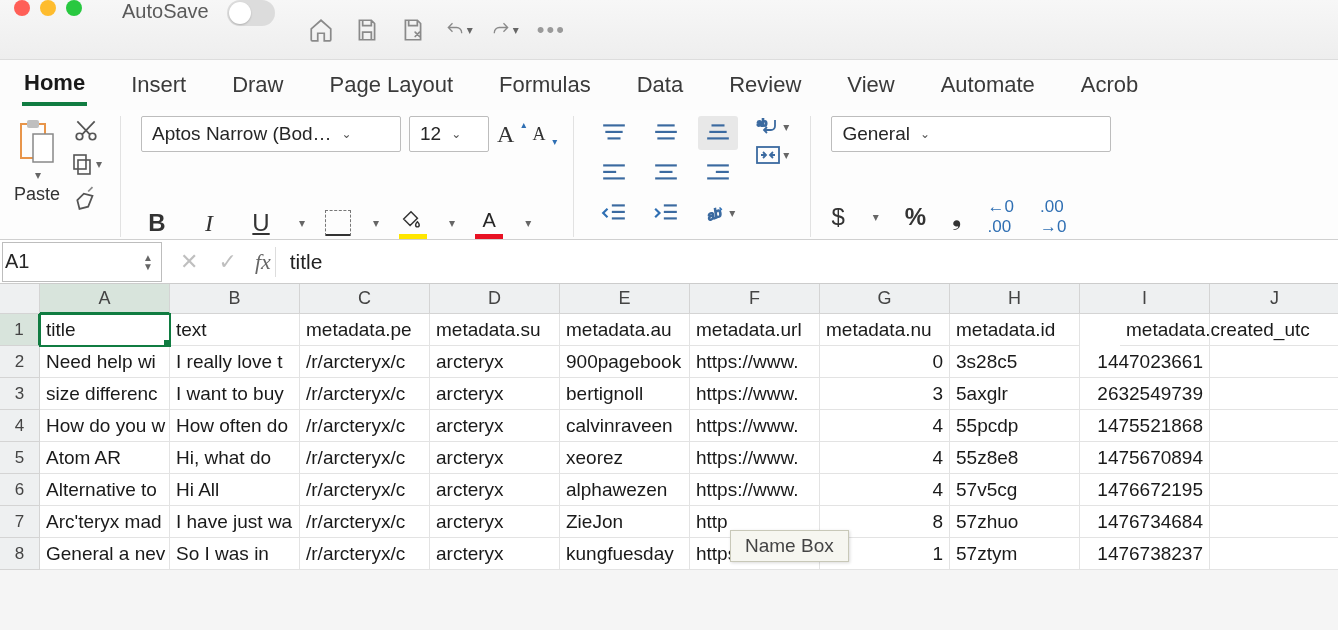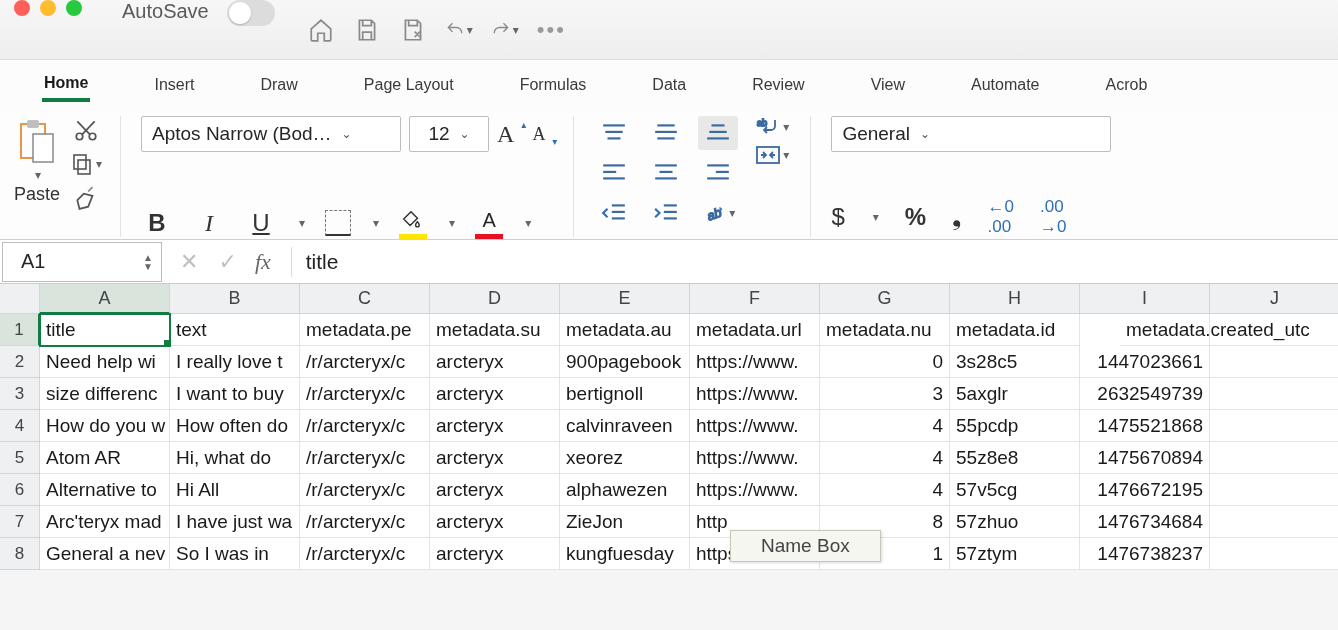--- a/index.html
+++ b/index.html
@@ -13,39 +13,39 @@
 .dot.green { background: #28c840; }
 .autosave-label { font-size: 20px; color: #5a5a5a; margin-right: 8px; }
 .toggle { width: 48px; height: 26px; background: #dcdcdc; border-radius: 13px; position: relative; }
 .toggle::after { content: ""; width: 22px; height: 22px; background: #fff; border-radius: 50%; position: absolute; top: 2px; left: 2px; box-shadow: 0 1px 2px rgba(0,0,0,.2); }
 .tb-icons { display: flex; gap: 18px; margin-left: 22px; align-items: center; }
 .tb-icon { width: 28px; height: 28px; display: flex; align-items: center; justify-content: center; color: #8a8a8a; }
 .tb-icon svg { width: 26px; height: 26px; stroke: currentColor; fill: none; stroke-width: 1.6; }
 .ellipsis { color: #9a9a9a; font-size: 22px; letter-spacing: 2px; }
 
 .ribbon-tabs { height: 50px; display: flex; align-items: center; gap: 42px; padding: 0 22px; background: #fcfcfc; }
-.rtab { font-size: 16px; color: #3a3a3a; padding: 6px 2px; cursor: pointer; margin-left: 20px; }
+.rtab { font-size: 22px; color: #3a3a3a; padding: 6px 2px; cursor: pointer; }
 .rtab.active { color: #1a1a1a; border-bottom: 4px solid #107c41; font-weight: 600; }
 
 .ribbon { height: 130px; background: #fdfdfd; border-bottom: 1px solid #d0d0d0; display: flex; padding: 6px 14px 2px 14px; gap: 20px; }
 .rgroup { display: flex; flex-direction: column; justify-content: space-between; padding-right: 18px; border-right: 1px solid #e2e2e2; }
 .rgroup:last-child { border-right: none; }
 .paste-block { display: flex; gap: 10px; align-items: flex-start; }
 .paste-big { display: flex; flex-direction: column; align-items: center; gap: 2px; }
 .paste-label { font-size: 18px; color: #333; }
 .mini-col { display: flex; flex-direction: column; gap: 6px; }
 .mini-icon { width: 32px; height: 28px; display: flex; align-items: center; justify-content: center; color: #555; }
 .mini-icon svg { width: 26px; height: 26px; stroke: currentColor; fill: none; stroke-width: 1.6; }
 .dd { font-size: 12px; color: #666; margin-left: 2px; }
 
 .font-row { display: flex; gap: 8px; align-items: center; }
 .combo { border: 1px solid #bdbdbd; background: #fff; height: 36px; display: flex; align-items: center; padding: 0 10px; font-size: 19px; border-radius: 2px; }
 .combo .caret { margin-left: 10px; color: #555; font-size: 12px; }
 .font-name { width: 260px; overflow: hidden; white-space: nowrap; }
-.font-size { width: 80px; justify-content: center; }
+.font-size { width: 80px; }
 .Aa-big, .Aa-small { font-family: Georgia, serif; font-size: 24px; color: #333; position: relative; padding-right: 10px; }
 .Aa-big::after { content: "▴"; font-size: 10px; color: #2f6fb3; position: absolute; top: -2px; right: -2px; }
 .Aa-small::after { content: "▾"; font-size: 10px; color: #2f6fb3; position: absolute; bottom: -2px; right: -2px; }
 
 .font-row2 { display: flex; gap: 20px; align-items: center; margin-top: 18px; }
 .fmt { font-size: 24px; color: #333; width: 32px; text-align: center; cursor: pointer; }
 .fmt.bold { font-weight: 700; }
 .fmt.italic { font-style: italic; font-family: Georgia, serif; }
 .fmt.underline { text-decoration: underline; }
 .border-icon { width: 26px; height: 26px; border: 1px dashed #777; position: relative; }
@@ -61,41 +61,41 @@
 .align-cell svg { width: 26px; height: 22px; stroke: currentColor; }
 .align-cell.sel { background: #e8e8e8; border-radius: 3px; }
 .align-side { display: flex; flex-direction: column; gap: 6px; margin-left: 14px; }
 .align-wrap { display: flex; }
 
 .num-combo { width: 280px; }
 .num-row2 { display: flex; gap: 26px; align-items: center; margin-top: 20px; font-size: 24px; color: #333; }
 .num-row2 .pct { font-weight: 600; }
 
 .formula-bar { height: 44px; background: #fff; border-bottom: 1px solid #ccc; display: flex; align-items: center; }
-.namebox { width: 160px; height: 40px; border: 1px solid #bdbdbd; margin: 2px 0 2px 2px; display: flex; align-items: center; justify-content: space-between; padding: 0 8px 0 18px; font-size: 20px; background: #fff; }
+.namebox { width: 160px; height: 40px; border: 1px solid #bdbdbd; margin: 2px 0 2px 2px; display: flex; align-items: center; justify-content: space-between; padding: 0 8px 0 2px; font-size: 20px; background: #fff; }
 .spin { display: flex; flex-direction: column; line-height: 9px; font-size: 10px; color: #666; }
 .fb-icons { display: flex; gap: 20px; align-items: center; margin: 0 18px; color: #bfbfbf; font-size: 22px; }
-.fx { font-style: italic; font-family: Georgia, serif; color: #666; font-size: 22px; margin-right: 20px; }
+.fx { font-style: italic; font-family: Georgia, serif; color: #666; font-size: 22px; margin-right: 4px; }
 .fb-divider { width: 1px; height: 30px; background: #ddd; margin-right: 14px; }
 .fb-input { font-size: 21px; color: #222; }
 
 .sheet { position: relative; background: #fff; }
 .grid { display: grid; grid-template-columns: 40px repeat(10, 130px); }
 .hdr, .rowhdr { background: #eef0f1; border-right: 1px solid #d4d4d4; border-bottom: 1px solid #d4d4d4; display: flex; align-items: center; justify-content: center; font-size: 18px; color: #444; height: 30px; }
 .hdr.sel { background: #d8e4dc; border-bottom: 2px solid #107c41; }
 .rowhdr { font-size: 17px; height: 32px; }
 .rowhdr.sel { background: #d8e4dc; border-right: 2px solid #107c41; }
 .corner { background: #eef0f1; border-right: 1px solid #d4d4d4; border-bottom: 1px solid #d4d4d4; height: 30px; }
 .cell { border-right: 1px solid #e3e3e3; border-bottom: 1px solid #e3e3e3; height: 32px; padding: 0 6px; font-size: 19px; color: #1a1a1a; overflow: hidden; white-space: nowrap; display: flex; align-items: center; }
 .cell.num { justify-content: flex-end; }
 .cell.overflow { overflow: visible; z-index: 1; margin-left: 40px; }
 .cell.selected { outline: 2.5px solid #107c41; outline-offset: -1px; background: #fff; position: relative; }
 .cell.selected::after { content:""; position:absolute; right:-3px; bottom:-3px; width:7px; height:7px; background:#107c41; border:1px solid #fff; }
 
-.tooltip { position: absolute; top: 246px; left: 730px; background: #f6f6f0; border: 1px solid #c8c8b8; padding: 4px 30px; font-size: 19px; color: #444; box-shadow: 1px 1px 3px rgba(0,0,0,.15); }
+.tooltip { position: absolute; top: 246px; left: 730px; background: #f6f6f0; border: 1px solid #c8c8b8; padding: 4px 14px; font-size: 19px; color: #444; box-shadow: 1px 1px 3px rgba(0,0,0,.15); }
 </style>
 </head>
 <body>
 
 <div class="titlebar">
   <div class="traffic">
     <div class="dot red"></div>
     <div class="dot yellow"></div>
     <div class="dot green"></div>
   </div>

